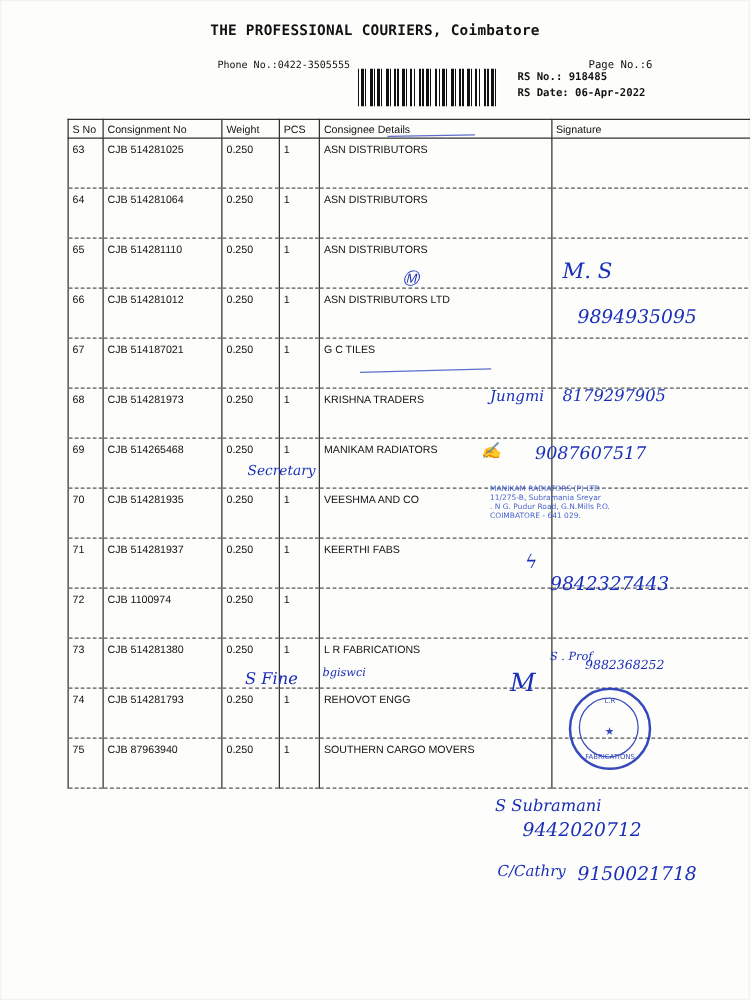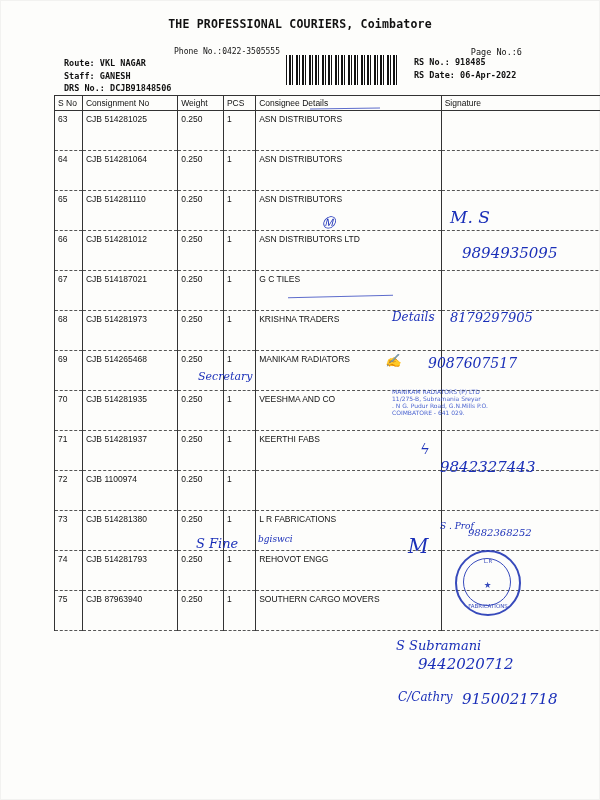--- a/index.html
+++ b/index.html
@@ -202,25 +202,20 @@
 
 <div class="page">
   <div class="doc">
 
     <div class="title">THE PROFESSIONAL COURIERS, Coimbatore</div>
 
     <div class="headgrid">
       <div class="phone">Phone No.:0422-3505555</div>
       <div class="pageno">Page No.:6</div>
 
-      <div class="leftblock">
-        <div>Route: VKL NAGAR</div>
-        <div>Staff: GANESH</div>
-        <div>DRS No.: DCJB91848506</div>
-      </div>
 
       <div class="barcode"></div>
 
       <div class="rightblock">
         <div>RS No.: 918485</div>
         <div>RS Date: 06-Apr-2022</div>
       </div>
     </div>
 
     <table class="runsheet">
@@ -345,21 +340,21 @@
 
   <div>
     <div class="underline-ink" style="left:310px; top:108px; width:70px; transform:rotate(-1deg);"></div>
 
     <div class="ink" style="left:322px; top:214px; font-size:13px;">Ⓜ</div>
     <div class="ink" style="left:450px; top:207px; font-size:17px;">M. S</div>
     <div class="ink" style="left:462px; top:244px; font-size:15px;">9894935095</div>
 
     <div class="underline-ink" style="left:288px; top:296px; width:105px; transform:rotate(-1.5deg);"></div>
 
-    <div class="ink" style="left:392px; top:310px; font-size:12px;">Details</div>
+    <div class="ink" style="left:392px; top:310px; font-size:12px;">Jungmi</div>
     <div class="ink" style="left:450px; top:310px; font-size:13px;">8179297905</div>
 
     <div class="ink" style="left:385px; top:353px; font-size:13px;">✍</div>
     <div class="ink" style="left:428px; top:355px; font-size:14px;">9087607517</div>
     <div class="ink" style="left:198px; top:370px; font-size:11px;">Secretary</div>
 
     <div class="stamp" style="left:392px; top:388px;">MANIKAM RADIATORS (P) LTD
 11/275-B, Subramania Sreyar
 . N G. Pudur Road, G.N.Mills P.O.
 COIMBATORE - 641 029.</div>

